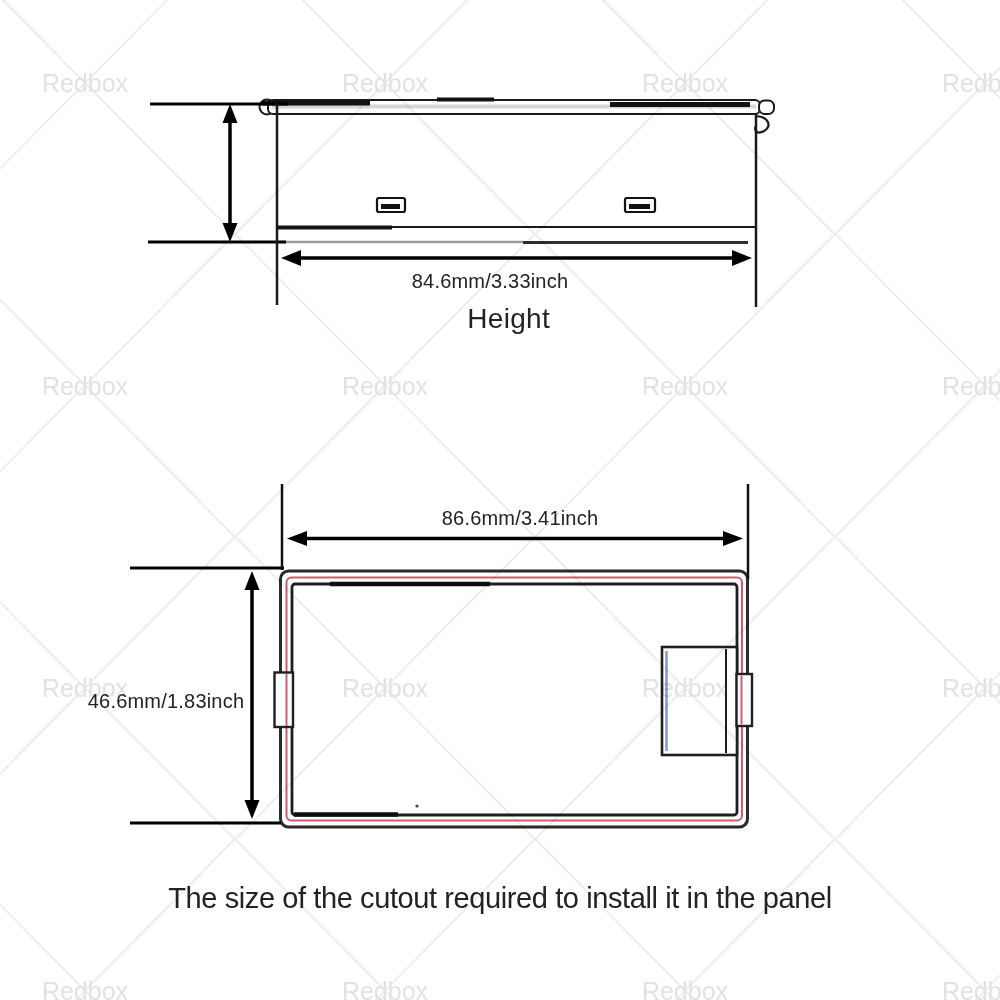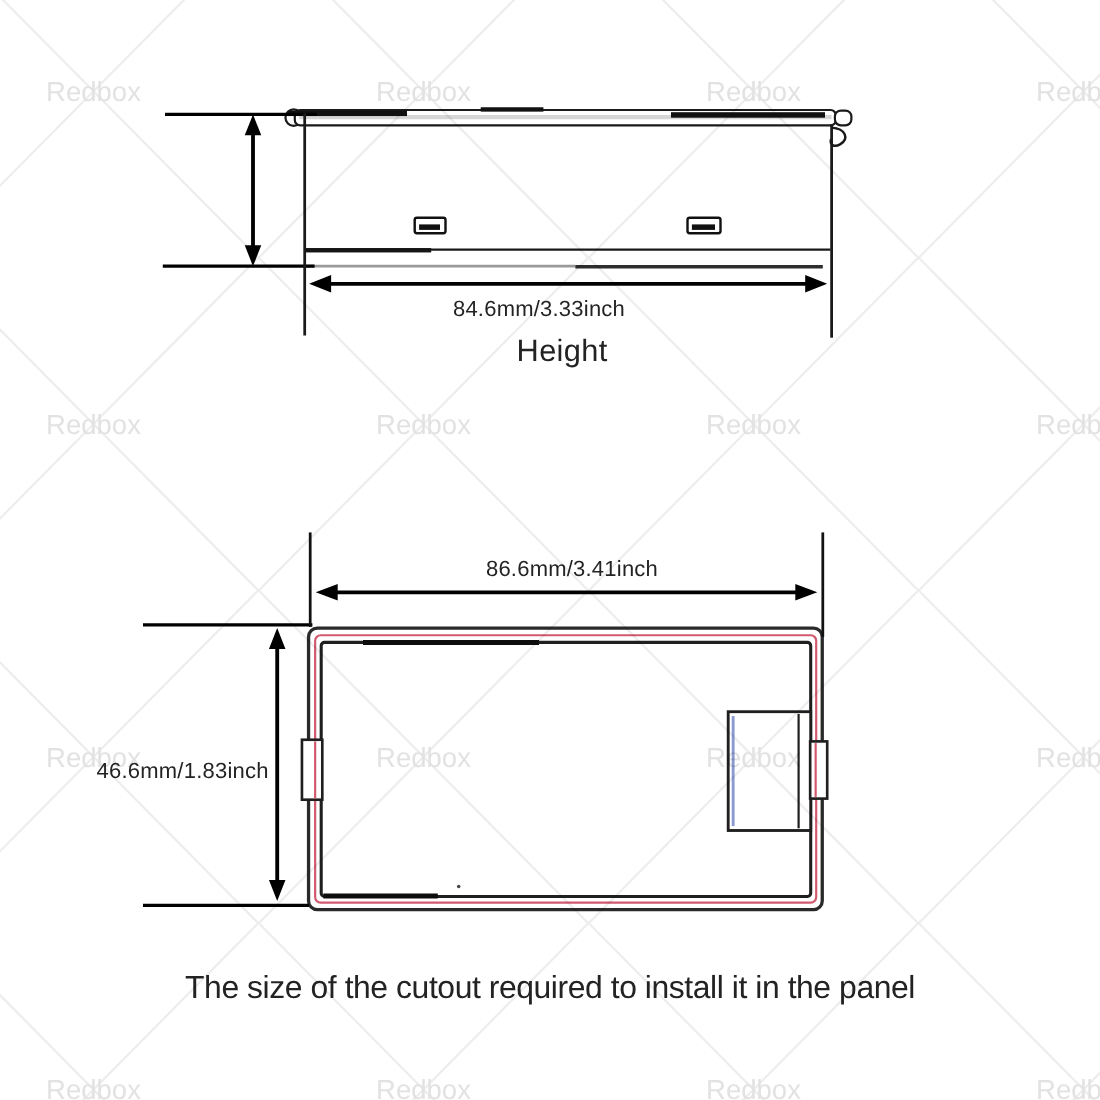--- a/index.html
+++ b/index.html
@@ -9,21 +9,21 @@
   }
   svg{position:absolute;left:0;top:0;}
   #diagram-svg{z-index:1;}
   #watermark-layer{z-index:3;pointer-events:none;mix-blend-mode:multiply;}
   .lbl{
     position:absolute;z-index:2;text-align:center;color:#232323;
     font-size:20px;letter-spacing:0.2px;white-space:nowrap;
   }
   .lbl-height-dim{left:40px;top:162px;width:175px;}
   .lbl-width-dim-top{left:404px;top:270px;width:172px;}
-  .lbl-view-title{left:441px;top:303px;width:140px;font-size:28px;letter-spacing:0.3px;}
+  .lbl-view-title{left:410px;top:303px;width:140px;font-size:28px;letter-spacing:0.3px;text-align:right;}
   .lbl-width-dim-bottom{left:434px;top:507px;width:172px;}
   .lbl-height-dim-bottom{left:80px;top:690px;width:172px;}
   .lbl-caption{left:0px;top:882px;width:1000px;font-size:29px;letter-spacing:-0.4px;}
 </style>
 </head>
 <body>
 
 <div id="stage">
 
   <svg id="diagram-svg" width="1000" height="1000" viewBox="0 0 1000 1000">

